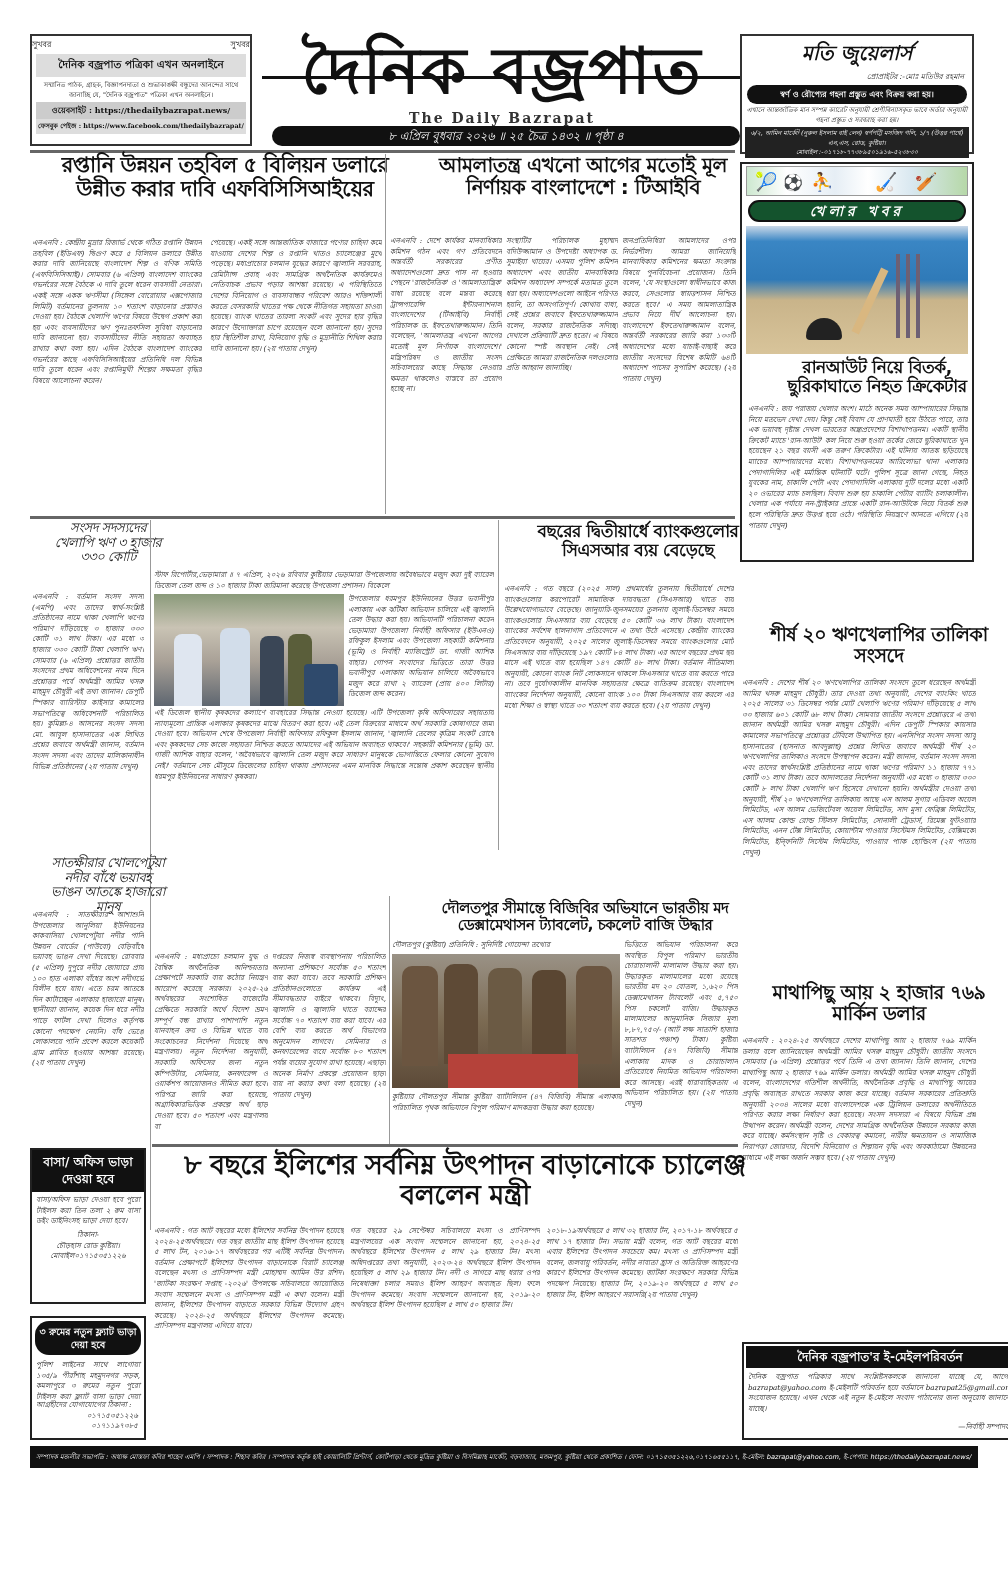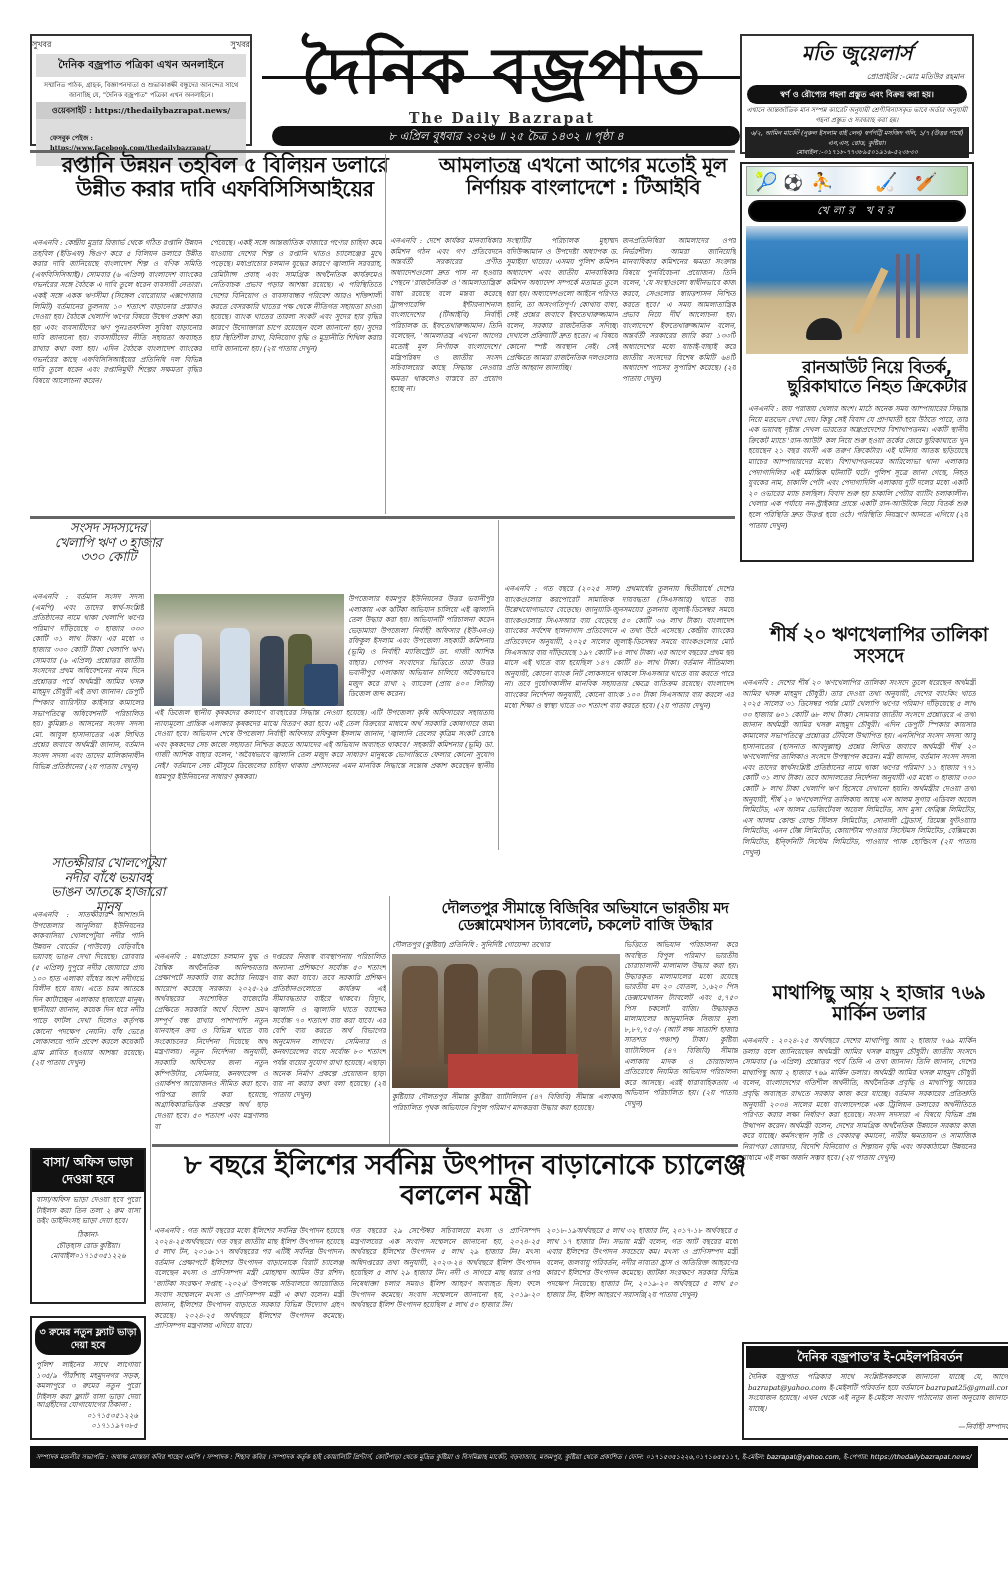--- a/index.html
+++ b/index.html
@@ -13,39 +13,39 @@
   .rule-v { position: absolute; width: 1px; background: #999; }
   .photo { position: absolute; overflow: hidden; }
   .box { position: absolute; border: 2px solid #222; background: #fff; }
 
   
   .promo { left: 0; top: 4px; width: 222px; height: 112px; border: 2px solid #333; }
   .promo .row1 { display: flex; justify-content: space-between; font-size: 8px; margin-top: 2px; }
   .promo .bar { background: #ddd; margin: 3px 4px; padding: 3px; text-align: center; font-size: 10.5px; font-weight: bold; }
   .promo .txt { font-size: 6.5px; text-align: center; line-height: 10px; padding: 0 4px; }
   .promo .link { background: #ccc; margin: 2px 4px 0 4px; text-align: center; font-family: "DejaVu Serif", serif; font-weight: bold; font-size: 8px; padding: 2px; }
-  .promo .link2 { margin: 0 4px; background: #ddd; text-align: left; font-family: "DejaVu Serif", serif; font-size: 6.5px; font-weight: bold; padding: 14px; }
+  .promo .link2 { margin: 0 4px; background: #ddd; text-align: right; font-family: "DejaVu Serif", serif; font-size: 6.5px; font-weight: bold; padding: 2px; }
 
   
   .mast-title { left: 232px; top: 0; width: 480px; height: 82px; font-family: "DejaVu Serif", serif; font-size: 64px; font-weight: bold; text-align: center; line-height: 82px; letter-spacing: 2px; }
   .mast-line { left: 232px; top: 46px; width: 480px; height: 3px; background: #111; }
   .mast-en { left: 232px; top: 80px; width: 480px; text-align: center; font-family: "DejaVu Serif", serif; font-size: 14px; font-weight: bold; letter-spacing: 2px; color: #333; }
   .mast-date { left: 242px; top: 96px; width: 468px; height: 20px; background: #111; color: #fff; border-radius: 10px; text-align: center; font-size: 11.5px; line-height: 20px; font-style: italic; }
 
   
   .jewel { left: 710px; top: 4px; width: 234px; height: 120px; border: 2px solid #333; }
   .jewel .name { font-family: "DejaVu Serif", serif; font-size: 20px; font-weight: bold; text-align: center; font-style: italic; margin-top: 2px; }
   .jewel .prop { font-size: 7.5px; text-align: right; padding-right: 8px; font-style: italic; }
   .jewel .pill { background: #111; color: #fff; font-size: 8px; text-align: center; border-radius: 10px; margin: 2px 5px; padding: 3px 2px; font-weight: bold; }
   .jewel .desc { font-size: 6.5px; text-align: center; line-height: 9.5px; font-style: italic; padding: 0 4px; }
   .jewel .addr { background: #222; color: #fff; font-size: 6.3px; line-height: 9.5px; text-align: center; margin: 2px 3px; padding: 1px 2px; font-style: italic; }
 
   
   .sports-box { left: 710px; top: 132px; width: 234px; height: 400px; border: 2px solid #222; }
-  .sports-banner { position: absolute; left: 6px; top: 36px; width: 218px; height: 22px; background: #000000; border: 2px solid #111; border-radius: 12px; color: #fff; font-size: 11px; font-weight: normal; text-align: center; line-height: 18px; letter-spacing: 4px; font-style: italic; }
+  .sports-banner { position: absolute; left: 6px; top: 36px; width: 218px; height: 22px; background: #14532d; border: 2px solid #111; border-radius: 12px; color: #fff; font-size: 14px; font-weight: bold; text-align: center; line-height: 18px; letter-spacing: 4px; font-style: italic; }
 
   .footer-bar { position: absolute; left: 0; top: 1416px; width: 948px; height: 22px; background: #111; color: #fff; font-size: 6.6px; line-height: 22px; padding: 0 6px; white-space: nowrap; overflow: hidden; font-style: italic; }
 
   .ad-dark { position: absolute; background: #111; color: #fff; text-align: center; font-weight: bold; }
   .center { text-align: center; }
 </style>
 </head>
 <body>
 
 <div class="page">
@@ -108,31 +108,33 @@
     <div class="abs hl" style="left:2px; top:194px; width:226px; font-size:17px;">রানআউট নিয়ে বিতর্ক, ছুরিকাঘাতে নিহত ক্রিকেটার</div>
     <div class="abs body-text" style="left:6px; top:240px; width:220px; height:154px;">এনএনবি : জয় পরাজয় খেলার অংশ। মাঠে অনেক সময় আম্পায়ারের সিদ্ধান্ত নিয়ে মতভেদ দেখা দেয়। কিন্তু সেই বিবাদ যে প্রাণঘাতী হয়ে উঠতে পারে, তার এক ভয়াবহ দৃষ্টান্ত দেখল ভারতের অন্ধ্রপ্রদেশের বিশাখাপত্তনম। একটি স্থানীয় ক্রিকেট ম্যাচে 'রান-আউট' কল নিয়ে শুরু হওয়া তর্কের জেরে ছুরিকাঘাতে খুন হয়েছেন ২১ বছর বয়সী এক তরুণ ক্রিকেটার। এই ঘটনায় আতঙ্ক ছড়িয়েছে ম্যাচের আম্পায়ারদের মধ্যে। বিশাখাপত্তনমের আরিলোভা থানা এলাকার পেদাগাদিলির এই মর্মান্তিক ঘটনাটি ঘটে। পুলিশ সূত্রে জানা গেছে, নিহত যুবকের নাম, চাকালি পেটা এবং পেদাগাদিলি এলাকায় দুটি দলের মধ্যে একটি ২০ ওভারের ম্যাচ চলছিল। বিবাদ শুরু হয় চাকালি পেটার ব্যাটিং চলাকালীন। খেলার এক পর্যায়ে নন-স্ট্রাইকার প্রান্তে একটি রান-আউটকে নিয়ে বিতর্ক শুরু হলে পরিস্থিতি দ্রুত উত্তপ্ত হয়ে ওঠে। পরিস্থিতি নিয়ন্ত্রণে আনতে এগিয়ে (২য় পাতায় দেখুন)</div>
   </div>
 
   <div class="rule-thick" style="left:0; top:486px; width:705px;"></div>
 
   <div class="abs hl" style="left:0; top:491px; width:116px; font-size:13px; font-weight:normal; font-style:italic;">সংসদ সদস্যদের খেলাপি ঋণ ৩ হাজার ৩৩০ কোটি</div>
   <div class="abs body-text" style="left:2px; top:562px; width:112px; height:262px;">এনএনবি : বর্তমান সংসদ সদস্য (এমপি) এবং তাদের স্বার্থ-সংশ্লিষ্ট প্রতিষ্ঠানের নামে থাকা খেলাপি ঋণের পরিমাণ দাঁড়িয়েছে ৩ হাজার ৩৩০ কোটি ৩১ লাখ টাকা। এর মধ্যে ৩ হাজার ৩৩০ কোটি টাকা খেলাপি ঋণ। সোমবার (৬ এপ্রিল) প্রশ্নোত্তর জাতীয় সংসদের প্রথম অধিবেশনের নবম দিনে প্রশ্নোত্তর পর্বে অর্থমন্ত্রী আমির খসরু মাহমুদ চৌধুরী এই তথ্য জানান। ডেপুটি স্পিকার ব্যারিস্টার কাইসার কামালের সভাপতিত্বে অধিবেশনটি পরিচালিত হয়। কুমিল্লা-৪ আসনের সংসদ সদস্য মো. আবুল হাসানাতের এক লিখিত প্রশ্নের জবাবে অর্থমন্ত্রী জানান, বর্তমান সংসদ সদস্য এবং তাদের মালিকানাধীন বিভিন্ন প্রতিষ্ঠানের (২য় পাতায় দেখুন)</div>
   <div class="rule-v" style="left:120px; top:490px; height:710px;"></div>
 
+  <div class="abs body-text" style="left:124px; top:540px; width:340px; height:22px;">স্টাফ রিপোর্টার,ভেড়ামারা ॥ ৭ এপ্রিল, ২০২৬ রবিবার কুষ্টিয়ার ভেড়ামারা উপজেলায় অবৈধভাবে মজুদ করা দুই ব্যারেল ডিজেল তেল জব্দ ও ১০ হাজার টাকা জরিমানা করেছে উপজেলা প্রশাসন। বিকেলে</div>
   <div class="photo" style="left:124px; top:564px; width:190px; height:112px; background:linear-gradient(180deg,#8a9a7a 0%,#c9c3b4 30%,#a9a197 60%,#5e6670 100%);">
     <div style="position:absolute; left:20px; top:40px; width:28px; height:72px; background:#dfe6f0; border-radius:8px 8px 0 0;"></div>
     <div style="position:absolute; left:66px; top:34px; width:30px; height:78px; background:#d2ddea; border-radius:8px 8px 0 0;"></div>
     <div style="position:absolute; left:106px; top:42px; width:24px; height:70px; background:#3a4656; border-radius:8px 8px 0 0;"></div>
     <div style="position:absolute; left:134px; top:40px; width:24px; height:72px; background:#5a5e3a; border-radius:8px 8px 0 0;"></div>
     <div style="position:absolute; left:150px; top:70px; width:34px; height:42px; background:#2f4a6c; border-radius:4px;"></div>
   </div>
   <div class="abs body-text" style="left:318px; top:564px; width:146px; height:112px;">উপজেলার ধরমপুর ইউনিয়নের উত্তর ভবানীপুর এলাকায় এক ঝটিকা অভিযান চালিয়ে এই জ্বালানি তেল উদ্ধার করা হয়। অভিযানটি পরিচালনা করেন ভেড়ামারা উপজেলা নির্বাহী অফিসার (ইউএনও) রফিকুল ইসলাম এবং উপজেলা সহকারী কমিশনার (ভূমি) ও নির্বাহী ম্যাজিস্ট্রেট ডা. গাজী আশিক বাহার। গোপন সংবাদের ভিত্তিতে তারা উত্তর ভবানীপুর এলাকায় অভিযান চালিয়ে অবৈধভাবে মজুদ করে রাখা ২ ব্যারেল (প্রায় ৪০০ লিটার) ডিজেল জব্দ করেন।</div>
   <div class="abs body-text" style="left:124px; top:678px; width:340px; height:120px;">এই ডিজেল স্থানীয় কৃষকদের কল্যাণে ব্যবহারের সিদ্ধান্ত নেওয়া হয়েছে। এটি উপজেলা কৃষি অফিসারের সহায়তায় ন্যায্যমূল্যে প্রান্তিক এলাকার কৃষকদের মাঝে বিতরণ করা হবে। এই তেল বিক্রয়ের মাধ্যমে অর্থ সরকারি কোষাগারে জমা দেওয়া হবে। অভিযান শেষে উপজেলা নির্বাহী অফিসার রফিকুল ইসলাম জানান, 'জ্বালানি তেলের কৃত্রিম সংকট রোধে এবং কৃষকদের সেচ কাজে সহায়তা নিশ্চিত করতে আমাদের এই অভিযান অব্যাহত থাকবে।' সহকারী কমিশনার (ভূমি) ডা. গাজী আশিক বাহার বলেন, 'অবৈধভাবে জ্বালানি তেল মজুদ করে সাধারণ মানুষকে ভোগান্তিতে ফেলার কোনো সুযোগ নেই।' বর্তমানে সেচ মৌসুমে ডিজেলের চাহিদা থাকায় প্রশাসনের এমন মানবিক সিদ্ধান্তে সন্তোষ প্রকাশ করেছেন স্থানীয় ধরমপুর ইউনিয়নের সাধারণ কৃষকরা।</div>
 
   <div class="rule-v" style="left:468px; top:490px; height:330px;"></div>
+  <div class="abs hl" style="left:472px; top:492px; width:232px; font-size:17px;">বছরের দ্বিতীয়ার্ধে ব্যাংকগুলোর সিএসআর ব্যয় বেড়েছে</div>
   <div class="abs body-text" style="left:474px; top:554px; width:230px; height:264px;">এনএনবি : গত বছরে (২০২৫ সাল) প্রথমার্ধের তুলনায় দ্বিতীয়ার্ধে দেশের ব্যাংকগুলোর করপোরেট সামাজিক দায়বদ্ধতা (সিএসআর) খাতে ব্যয় উল্লেখযোগ্যভাবে বেড়েছে। জানুয়ারি-জুনসময়ের তুলনায় জুলাই-ডিসেম্বর সময়ে ব্যাংকগুলোর সিএসআর ব্যয় বেড়েছে ৫০ কোটি ৩৬ লাখ টাকা। বাংলাদেশ ব্যাংকের সর্বশেষ হালনাগাদ প্রতিবেদনে এ তথ্য উঠে এসেছে। কেন্দ্রীয় ব্যাংকের প্রতিবেদনে অনুযায়ী, ২০২৫ সালের জুলাই-ডিসেম্বর সময়ে ব্যাংকগুলোর মোট সিএসআর ব্যয় দাঁড়িয়েছে ১৯৭ কোটি ৮৪ লাখ টাকা। এর আগে বছরের প্রথম ছয় মাসে এই খাতে ব্যয় হয়েছিল ১৪৭ কোটি ৪৮ লাখ টাকা। বর্তমান নীতিমালা অনুযায়ী, কোনো ব্যাংক নিট লোকসানে থাকলে সিএসআর খাতে ব্যয় করতে পারে না। তবে দুর্যোগকালীন মানবিক সহায়তার ক্ষেত্রে ব্যতিক্রম রয়েছে। বাংলাদেশ ব্যাংকের নির্দেশনা অনুযায়ী, কোনো ব্যাংক ১০০ টাকা সিএসআর ব্যয় করলে এর মধ্যে শিক্ষা ও স্বাস্থ্য খাতে ৩০ শতাংশ ব্যয় করতে হবে। (২য় পাতায় দেখুন)</div>
 
   <div class="abs hl" style="left:712px; top:594px; width:234px; font-size:19px;">শীর্ষ ২০ ঋণখেলাপির তালিকা সংসদে</div>
   <div class="abs body-text" style="left:712px; top:648px; width:234px; height:292px;">এনএনবি : দেশের শীর্ষ ২০ ঋণখেলাপির তালিকা সংসদে তুলে ধরেছেন অর্থমন্ত্রী আমির খসরু মাহমুদ চৌধুরী। তার দেওয়া তথ্য অনুযায়ী, দেশের ব্যাংকিং খাতে ২০২৫ সালের ৩১ ডিসেম্বর পর্যন্ত মোট খেলাপি ঋণের পরিমাণ দাঁড়িয়েছে ৫ লাখ ৩৩ হাজার ৬০১ কোটি ৬৮ লাখ টাকা। সোমবার জাতীয় সংসদে প্রশ্নোত্তরে এ তথ্য জানান অর্থমন্ত্রী আমির খসরু মাহমুদ চৌধুরী। এদিন ডেপুটি স্পিকার কায়সার কামালের সভাপতিত্বে প্রশ্নোত্তর টেবিলে উত্থাপিত হয়। এনসিপির সংসদ সদস্য আবু হাসানাতের (হাসনাত আবদুল্লাহ) প্রশ্নের লিখিত জবাবে অর্থমন্ত্রী শীর্ষ ২০ ঋণখেলাপির তালিকাও সংসদে উপস্থাপন করেন। মন্ত্রী জানান, বর্তমান সংসদ সদস্য এবং তাদের স্বার্থসংশ্লিষ্ট প্রতিষ্ঠানের নামে থাকা ঋণের পরিমাণ ১১ হাজার ৭৭১ কোটি ৩১ লাখ টাকা। তবে আদালতের নির্দেশনা অনুযায়ী এর মধ্যে ৩ হাজার ৩৩০ কোটি ৮ লাখ টাকা খেলাপি ঋণ হিসেবে দেখানো হয়নি। অর্থমন্ত্রীর দেওয়া তথ্য অনুযায়ী, শীর্ষ ২০ ঋণখেলাপির তালিকায় আছে এস আলম সুগার এডিবল অয়েল লিমিটেড, এস আলম ভেজিটেবল অয়েল লিমিটেড, সাদ মুসা ফেব্রিক্স লিমিটেড, এস আলম কোল্ড রোল্ড স্টিলস লিমিটেড, সোনালী ট্রেডার্স, রিমেক্স ফুটওয়্যার লিমিটেড, এনন টেক্স লিমিটেড, কোয়ান্টাম পাওয়ার সিস্টেমস লিমিটেড, বেক্সিমকো লিমিটেড, ইন্ফিনিটি সিস্টেম লিমিটেড, পাওয়ার প্যাক হোল্ডিংস (২য় পাতায় দেখুন)</div>
 
   <div class="abs hl" style="left:0; top:826px; width:116px; font-size:13px; font-weight:normal; font-style:italic;">সাতক্ষীরার খোলপেটুয়া নদীর বাঁধে ভয়াবহ ভাঙন আতঙ্কে হাজারো মানুষ</div>
   <div class="abs body-text" style="left:2px; top:880px; width:112px; height:230px;">এনএনবি : সাতক্ষীরার আশাশুনি উপজেলার আনুলিয়া ইউনিয়নের কাকবাসিয়া খোলপেটুয়া নদীর পানি উন্নয়ন বোর্ডের (পাউবো) বেড়িবাঁধে ভয়াবহ ভাঙন দেখা দিয়েছে। রোববার (৫ এপ্রিল) দুপুরে নদীর জোয়ারে প্রায় ১০০ হাত এলাকা বাঁধের অংশ নদীগর্ভে বিলীন হয়ে যায়। এতে চরম আতঙ্কে দিন কাটাচ্ছেন এলাকার হাজারো মানুষ। স্থানীয়রা জানান, কয়েক দিন ধরে নদীর পাড়ে ফাটল দেখা দিলেও কর্তৃপক্ষ কোনো পদক্ষেপ নেয়নি। বাঁধ ভেঙে লোকালয়ে পানি প্রবেশ করলে কয়েকটি গ্রাম প্লাবিত হওয়ার আশঙ্কা রয়েছে। (২য় পাতায় দেখুন)</div>
 
   <div class="abs body-text" style="left:124px; top:922px; width:114px; height:190px;">এনএনবি : মধ্যপ্রাচ্যে চলমান যুদ্ধ ও বৈশ্বিক অর্থনৈতিক অনিশ্চয়তার প্রেক্ষাপটে সরকারি ব্যয় কঠোর নিয়ন্ত্রণ আরোপ করেছে সরকার। ২০২৫-২৬ অর্থবছরের সংশোধিত বাজেটের প্রেক্ষিতে সরকারি অর্থে বিদেশ ভ্রমণ সম্পূর্ণ বন্ধ রাখার পাশাপাশি নতুন যানবাহন ক্রয় ও বিভিন্ন খাতে ব্যয় সংকোচনের নির্দেশনা দিয়েছে অর্থ মন্ত্রণালয়। নতুন নির্দেশনা অনুযায়ী, সরকারি অফিসের জন্য নতুন কম্পিউটার, সেমিনার, কনফারেন্স ও ওয়ার্কশপ আয়োজনও সীমিত করা হবে। পরিপত্র জারি করা হয়েছে, অগ্রাধিকারভিত্তিক প্রকল্পে অর্থ ছাড় দেওয়া হবে। ৫০ শতাংশ এবং মন্ত্রণালয় বা</div>
   <div class="abs body-text" style="left:242px; top:922px; width:114px; height:190px;">দপ্তরের নিজস্ব ব্যবস্থাপনায় পরিচালিত অন্যান্য প্রশিক্ষণে সর্বোচ্চ ৫০ শতাংশ ব্যয় করা যাবে। তবে সরকারি প্রশিক্ষণ প্রতিষ্ঠানগুলোতে কার্যক্রম এই সীমাবদ্ধতার বাইরে থাকবে। বিদ্যুৎ, জ্বালানি ও জ্বালানি খাতে বরাদ্দের সর্বোচ্চ ৭০ শতাংশ ব্যয় করা যাবে। এর বেশি ব্যয় করতে অর্থ বিভাগের অনুমোদন লাগবে। সেমিনার ও কনফারেন্সের ব্যয়ে সর্বোচ্চ ৮০ শতাংশ পর্যন্ত ব্যয়ের সুযোগ রাখা হয়েছে। এছাড়া অনেক নির্মাণ প্রকল্পে প্রয়োজন ছাড়া ব্যয় না করার কথা বলা হয়েছে। (২য় পাতায় দেখুন)</div>

